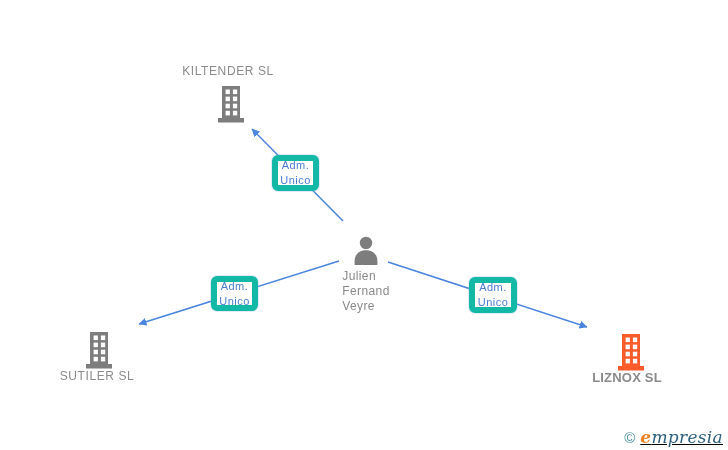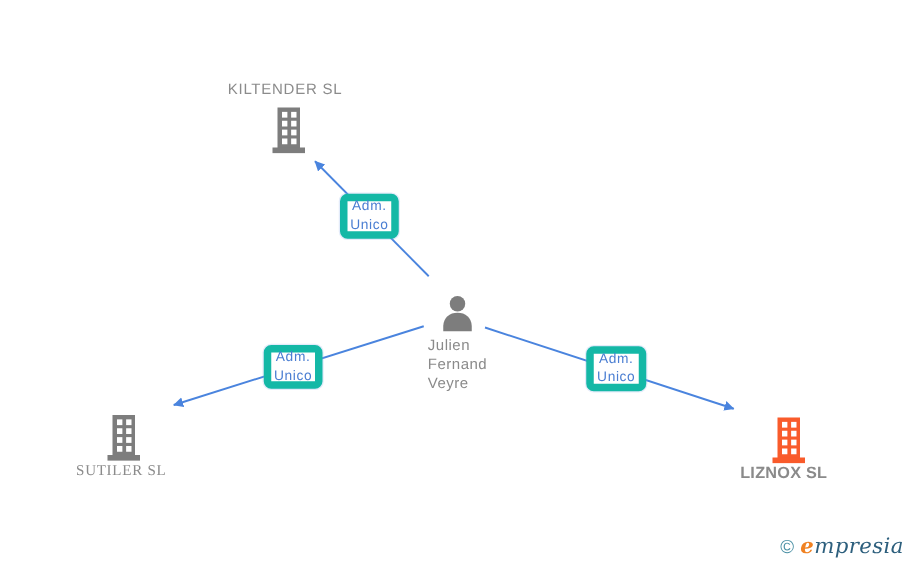--- a/index.html
+++ b/index.html
@@ -80,20 +80,21 @@
   .brand .copy {
     color: #4a90a4;
     font-size: 15px;
     font-family: "Liberation Sans", sans-serif;
   }
   .brand .word {
     font-family: "DejaVu Serif", serif;
     font-style: italic;
     font-size: 17px;
     letter-spacing: 0.3px;
+    text-decoration: underline;
   }
   .brand .word .e { color: #f08223; font-weight: bold; }
   .brand .word .rest { color: #2d5f7d; }
 </style>
 </head>
 <body>
 
 <div class="stage">
 
   <svg class="edges-layer" width="728" height="450" viewBox="0 0 728 450">
@@ -144,21 +145,21 @@
           <rect x="18.9" y="5.5" width="4.3" height="4.6"></rect>
         <rect x="11.6" y="12.6" width="4.3" height="4.6"></rect>
           <rect x="18.9" y="12.6" width="4.3" height="4.6"></rect>
         <rect x="11.6" y="19.7" width="4.3" height="4.6"></rect>
           <rect x="18.9" y="19.7" width="4.3" height="4.6"></rect>
         <rect x="11.6" y="26.8" width="4.3" height="4.6"></rect>
           <rect x="18.9" y="26.8" width="4.3" height="4.6"></rect>
       </g>
     </svg>
   </div>
-  <div class="company-label" style="left:97px; top:369px;font-family:Liberation Serif, serif;">SUTILER SL</div>
+  <div class="company-label" style="left:97px; top:369px;">SUTILER SL</div>
 
   <div class="icon-wrap building-orange" style="left:631px; top:332px;">
     <svg width="34" height="40" viewBox="0 0 34 40">
       <rect x="8" y="2" width="18" height="33" fill="currentColor"></rect>
       <rect x="4" y="34" width="26" height="4.5" fill="currentColor"></rect>
       <g fill="#ffffff">
         <rect x="11.6" y="5.5" width="4.3" height="4.6"></rect>
           <rect x="18.9" y="5.5" width="4.3" height="4.6"></rect>
         <rect x="11.6" y="12.6" width="4.3" height="4.6"></rect>
           <rect x="18.9" y="12.6" width="4.3" height="4.6"></rect>

